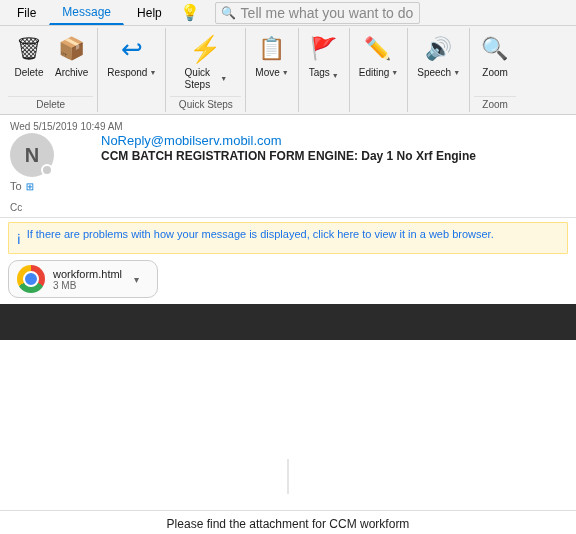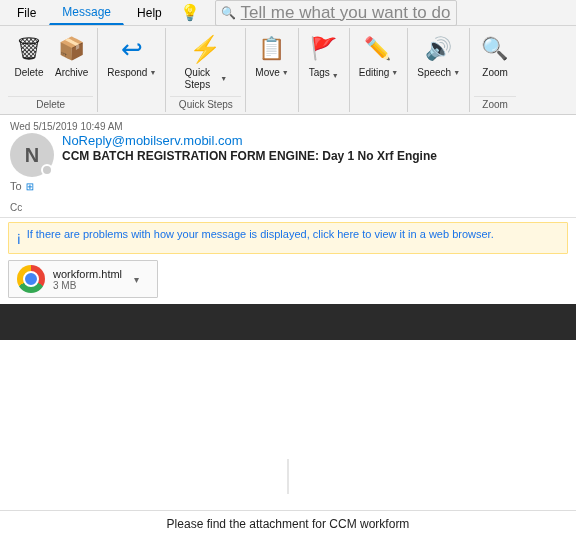--- a/index.html
+++ b/index.html
@@ -22,36 +22,36 @@
     .tell-me { display: flex; align-items: center; border: 1px solid #ccc; border-radius: 2px; padding: 2px 6px; margin: 4px 8px; font-size: 11px; color: #888; cursor: pointer; }
 
     
     .ribbon-header-row { display: flex; align-items: center; background: #f3f3f3; border-bottom: 1px solid #d4d4d4; height: 26px; padding: 0 4px; }
 
     
     .email-meta { padding: 6px 10px 4px 10px; background: #fff; border-bottom: 1px solid #e0e0e0; }
     .email-header-row { display: flex; align-items: flex-start; gap: 8px; }
     .avatar-circle { width: 44px; height: 44px; border-radius: 50%; background: #d0d0d0; display: flex; align-items: center; justify-content: center; font-size: 20px; font-weight: bold; color: #555; flex-shrink: 0; position: relative; }
     .avatar-status { position: absolute; bottom: 1px; right: 1px; width: 12px; height: 12px; border-radius: 50%; border: 2px solid #fff; background: #ccc; }
-    .email-info { flex: 1; }
+    .email-info { flex: 1; margin-left: 39px; }
     .email-date { font-size: 10px; color: #666; margin-bottom: 1px; }
     .email-from { font-size: 13px; color: #0078d7; font-weight: 500; }
     .email-subject { font-size: 12px; font-weight: 600; color: #222; margin-top: 1px; }
     .email-to-row { display: flex; align-items: center; gap: 4px; font-size: 11px; color: #333; margin-top: 3px; }
     .to-label { color: #666; }
     .to-expand { color: #0078d7; font-size: 10px; cursor: pointer; }
     .cc-row { font-size: 10px; color: #333; margin-top: 10px; }
 
     
     .info-bar { background: #fff8e1; border: 1px solid #ffe082; margin: 4px 8px; padding: 5px 8px; font-size: 11px; color: #333; border-radius: 1px; display: flex; align-items: flex-start; gap: 6px; }
     .info-icon { color: #1a73e8; font-size: 14px; flex-shrink: 0; margin-top: 1px; }
 
     
     .attachment-area { margin: 6px 8px; }
-    .attachment { display: inline-flex; align-items: center; border: 1px solid #ccc; border-radius: 1px; padding: 4px 8px; gap: 8px; cursor: pointer; min-width: 150px; background: #fafafa; }
+    .attachment { display: inline-flex; align-items: center; border: 1px solid #ccc; border-radius: 10px; padding: 4px 8px; gap: 8px; cursor: pointer; min-width: 150px; background: #fafafa; }
     .chrome-icon { width: 28px; height: 28px; border-radius: 50%; background: conic-gradient(#ea4335 0deg 120deg, #34a853 120deg 240deg, #fbbc05 240deg 360deg); position: relative; }
     .chrome-icon::after { content: ''; position: absolute; top: 50%; left: 50%; transform: translate(-50%, -50%); width: 12px; height: 12px; border-radius: 50%; background: #4285f4; border: 2px solid #fff; }
     .attachment-info { display: flex; flex-direction: column; }
     .attachment-name { font-size: 11px; font-weight: 500; color: #222; }
     .attachment-size { font-size: 10px; color: #666; }
     .attachment-arrow { font-size: 10px; color: #666; margin-left: 4px; }
 
     
     .email-body { background: #fff; }
     .dark-bar { background: #2b2b2b; height: 36px; margin: 6px 0 0 0; }
@@ -61,21 +61,21 @@
 
 <div class="ribbon">
   <div class="ribbon-header-row">
     <div class="ribbon-tabs" style="background:transparent; border:none; flex:1; display:flex; align-items:center;">
       <div class="ribbon-tab">File</div>
       <div class="ribbon-tab active">Message</div>
       <div class="ribbon-tab">Help</div>
       <span class="help-icon">💡</span>
       <div class="tell-me">
         <span style="margin-right:4px; font-size:12px;">🔍</span>
-        <span style="font-size:17px; color:#888;text-decoration:underline;">Tell me what you want to do</span>
+        <span style="font-size:14px; color:#888;">Tell me what you want to do</span>
       </div>
     </div>
   </div>
 
   <div class="ribbon-content">
 
     <div class="ribbon-group">
       <div class="ribbon-group-items">
         <div class="ribbon-btn">
           <div class="icon">🗑</div>

